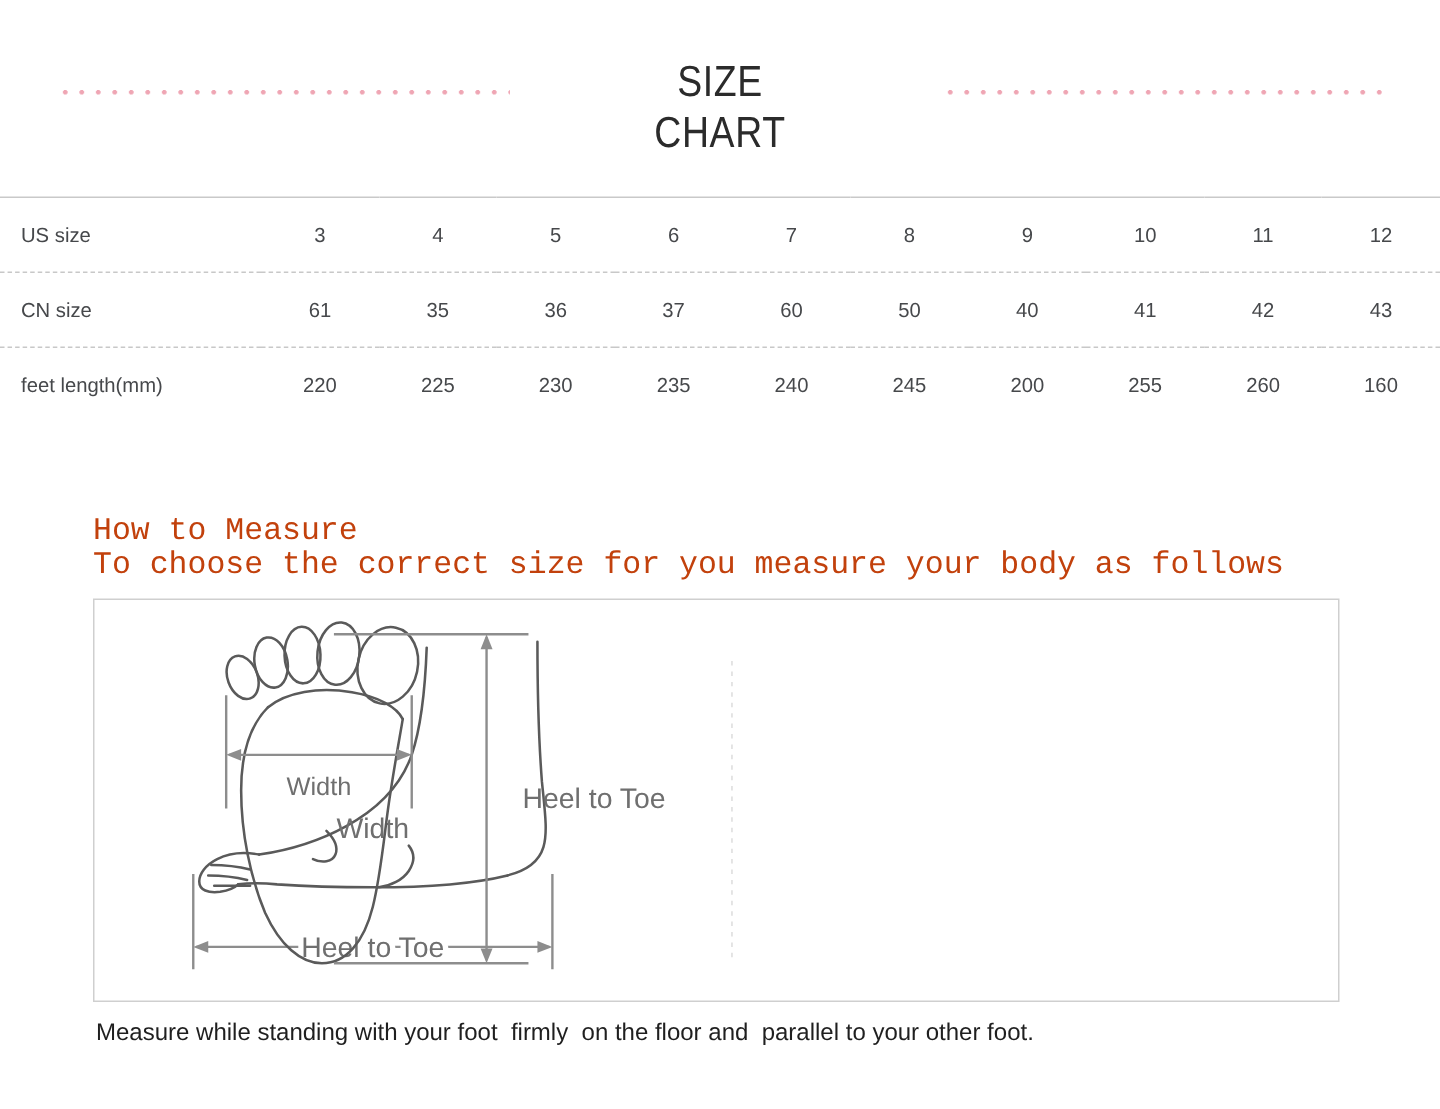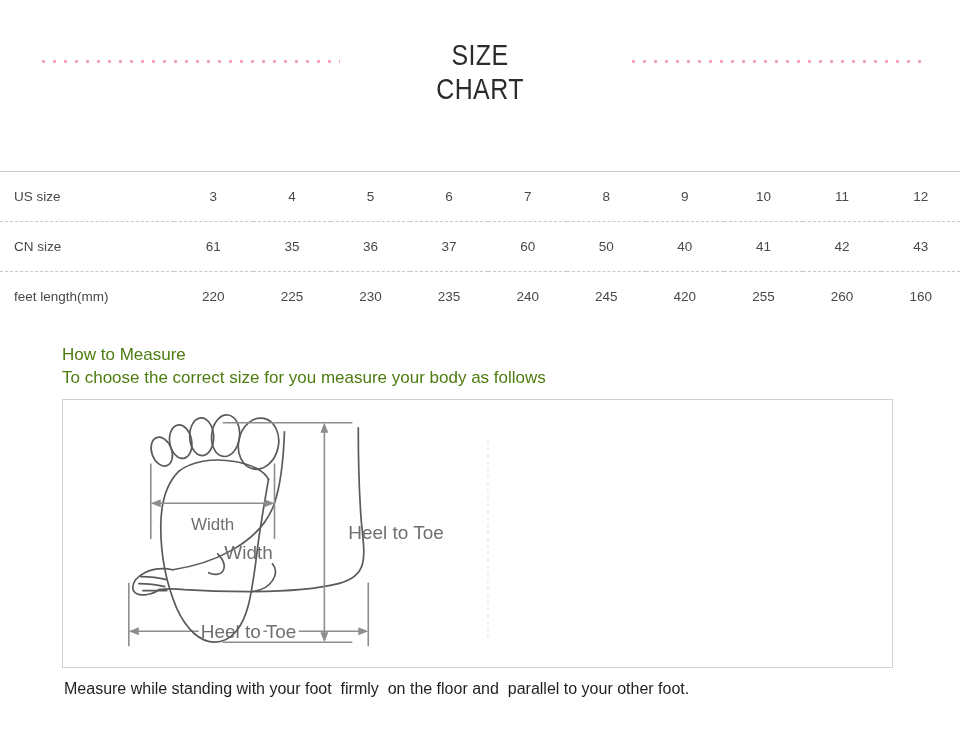--- a/index.html
+++ b/index.html
@@ -48,21 +48,20 @@
   #chart-title span { display: block; }
 
   
   #size-table {
     position: absolute;
     left: 0; top: 131px;
     width: 960px;
     border-collapse: collapse;
     border-top: 1px solid #c9c9c9;
     table-layout: fixed;
-    margin-top: 40px;
   }
   #size-table tr { height: 50px; }
   #size-table tr + tr { border-top: 1px dashed #c8c8c8; }
   #size-table th, #size-table td {
     font-weight: normal;
     font-size: 13.5px;
     color: #46484b;
     text-align: center;
     padding: 0;
     vertical-align: middle;
@@ -73,23 +72,24 @@
     width: 160px;
   }
 
   
   #howto {
     position: absolute;
     left: 62px; top: 343px;
     width: 840px;
   }
   #howto div {
-    font-size: 17px;
+    font-size: 21px;
     line-height: 23px;
-    color: #4d7c0f;
+    color: #c2410c;
+    font-family: Liberation Mono, monospace;
   }
 
   
   #diagram-box {
     position: absolute;
     left: 62px; top: 399px;
     width: 831px; height: 269px;
     border: 1px solid #cfcfcf;
     box-sizing: border-box;
     background: #ffffff;
@@ -174,21 +174,21 @@
       <td>43</td>
     </tr>
     <tr>
       <th class="row-label">feet length(mm)</th>
       <td>220</td>
       <td>225</td>
       <td>230</td>
       <td>235</td>
       <td>240</td>
       <td>245</td>
-      <td>420</td>
+      <td>200</td>
       <td>255</td>
       <td>260</td>
       <td>160</td>
     </tr>
   </tbody>
 </table>
 
 <div id="howto">
   <div>How to Measure</div>
   <div>To choose the correct size for you measure your body as follows</div>

